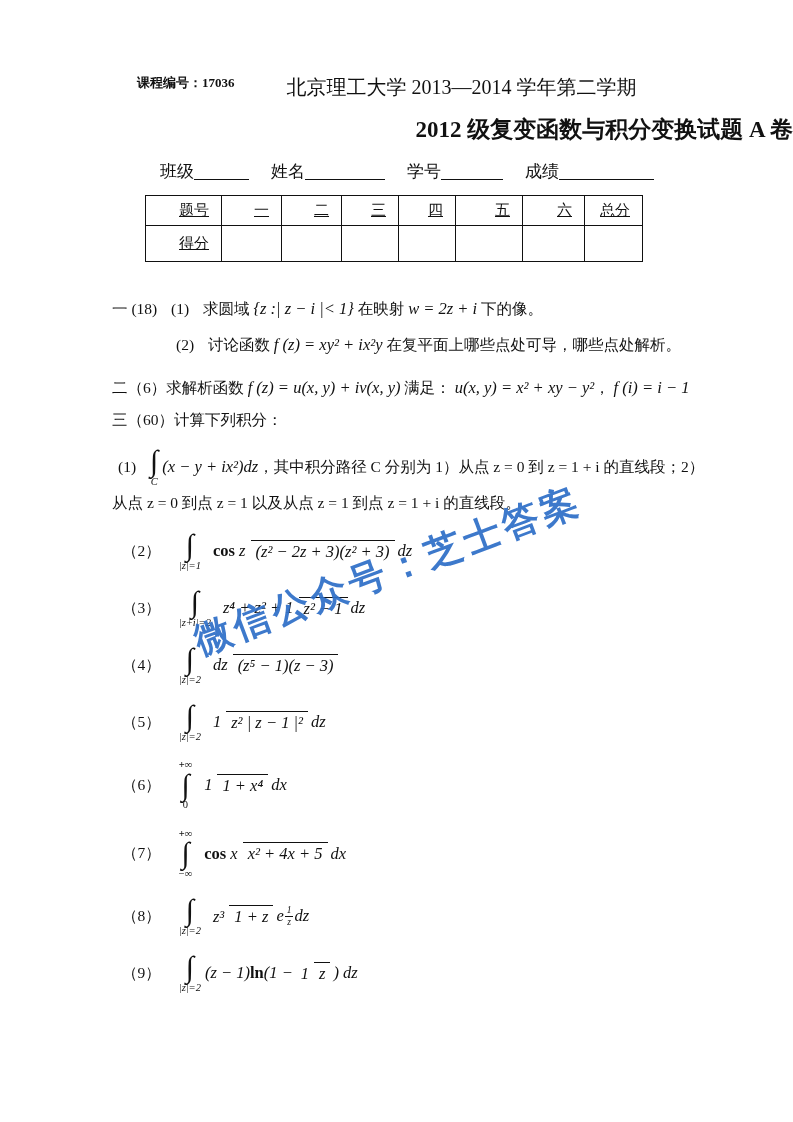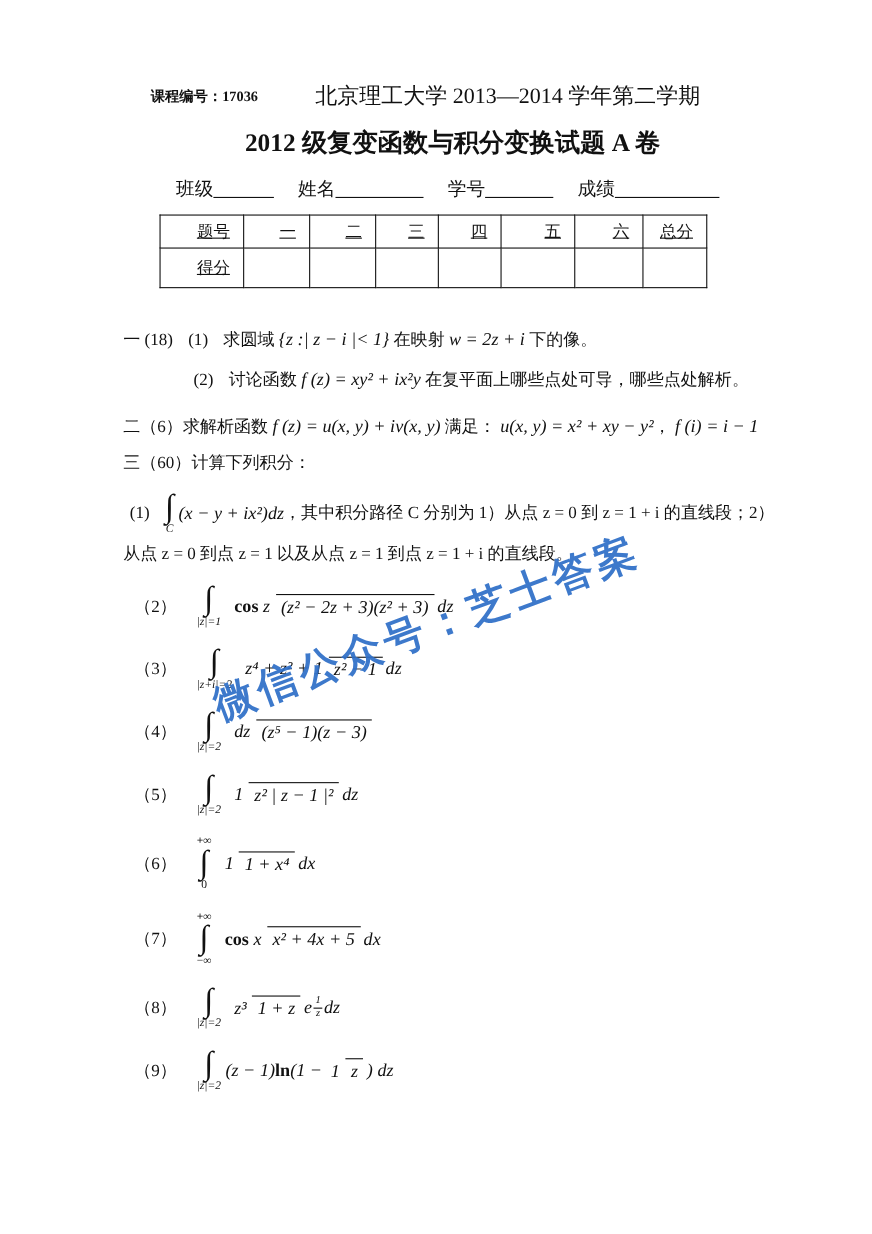--- a/index.html
+++ b/index.html
@@ -7,24 +7,24 @@
   .page {
     position:relative; width:793px; height:1122px; background:#ffffff;
     font-family:"Liberation Serif","DejaVu Serif",serif; color:#111;
     overflow:hidden;
   }
   .cn { font-family:"Liberation Serif","DejaVu Serif",serif; font-style:normal; font-size:15.5px; }
   .math { font-family:"Liberation Serif","DejaVu Serif",serif; font-style:italic; font-size:16.5px;text-align:center; }
   .fn { font-style:normal; font-weight:bold; }
 
   
-  .course-row { padding-top:74px; padding-left:137px; display:flex; align-items:center; gap:52px; }
+  .course-row { padding-top:74px; padding-left:137px; display:flex; align-items:flex-start; gap:52px; }
   .course-code { font-size:13px; font-weight:bold; }
   .semester { font-size:20px; }
-  .paper-title { margin-top:13px; text-align:center; font-size:23px; font-weight:bold; padding-left:30px; }
+  .paper-title { margin-top:13px; text-align:right; font-size:23px; font-weight:bold; padding-left:30px; }
 
   
   .fields-row { margin:15px 0 0 160px; font-size:17px; display:flex; align-items:flex-end; }
   .field { display:flex; align-items:flex-start; margin-right:22px; }
   .blank { display:inline-block; border-bottom:1.4px solid #111; height:1.15em; }
   .blank.w55 { width:55px; } .blank.w80 { width:80px; } .blank.w62 { width:62px; } .blank.w95 { width:95px; }
 
   
   table.score { margin:12px 0 0 145px; border-collapse:collapse; }
   table.score td { border:1.6px solid #111; font-size:15px; padding:3px 12px 3px 8px; text-align:right; vertical-align:middle;text-decoration:underline; }

